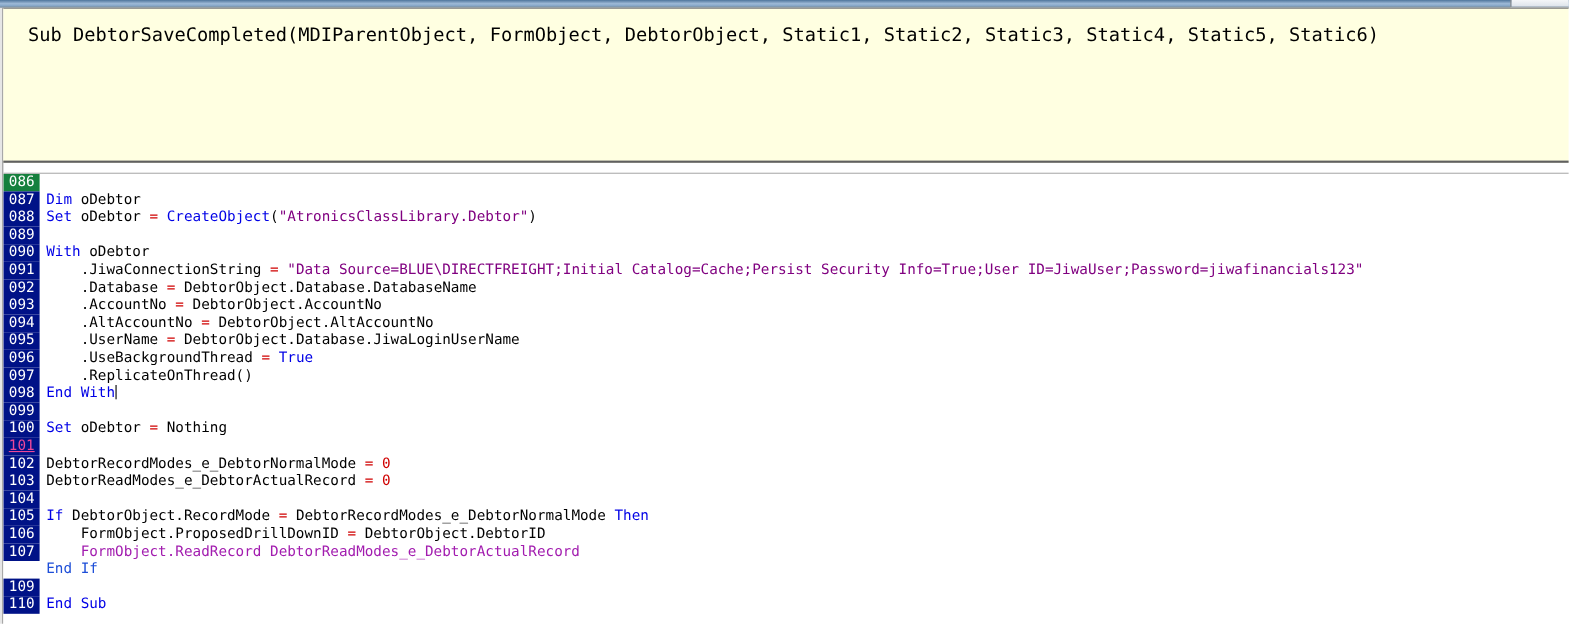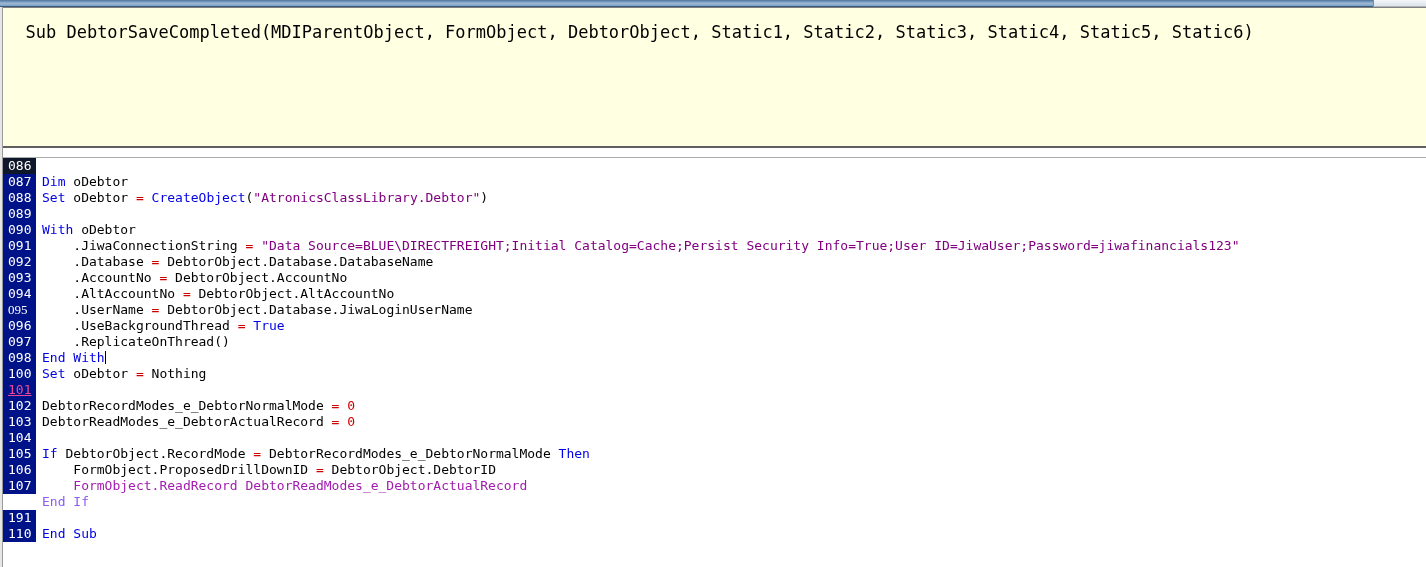--- a/index.html
+++ b/index.html
@@ -87,21 +87,21 @@
 <div class="titlebar-strip"></div>
 <div class="titlebar-fragment"></div>
 <div class="left-border"></div>
 
 <div class="decl-pane">
   <span>Sub DebtorSaveCompleted(MDIParentObject, FormObject, DebtorObject, Static1, Static2, Static3, Static4, Static5, Static6)</span>
 </div>
 
 <div class="code-pane">
     <div class="code-line">
-      <span class="line-number" style="background: #0f172a; color: rgb(255, 255, 255);">086</span>
+      <span class="line-number" style="background: #15803d; color: rgb(255, 255, 255);">086</span>
       <span class="code-text"></span>
     </div>
     <div class="code-line">
       <span class="line-number" style="background: rgb(0, 18, 135); color: rgb(255, 255, 255);">087</span>
       <span class="code-text"><span style="color: rgb(0, 0, 230);">Dim</span><span style="color: rgb(0, 0, 0);"> oDebtor</span></span>
     </div>
     <div class="code-line">
       <span class="line-number" style="background: rgb(0, 18, 135); color: rgb(255, 255, 255);">088</span>
       <span class="code-text"><span style="color: rgb(0, 0, 230);">Set</span><span style="color: rgb(0, 0, 0);"> oDebtor </span><span style="color: rgb(208, 0, 0);">=</span><span style="color: rgb(0, 0, 0);"> </span><span style="color: rgb(0, 0, 230);">CreateObject</span><span style="color: rgb(0, 0, 0);">(</span><span style="color: rgb(128, 0, 128);">"AtronicsClassLibrary.Debtor"</span><span style="color: rgb(0, 0, 0);">)</span></span>
     </div>
@@ -123,34 +123,38 @@
     </div>
     <div class="code-line">
       <span class="line-number" style="background: rgb(0, 18, 135); color: rgb(255, 255, 255);">093</span>
       <span class="code-text"><span style="color: rgb(0, 0, 0);">    .AccountNo </span><span style="color: rgb(208, 0, 0);">=</span><span style="color: rgb(0, 0, 0);"> DebtorObject.AccountNo</span></span>
     </div>
     <div class="code-line">
       <span class="line-number" style="background: rgb(0, 18, 135); color: rgb(255, 255, 255);">094</span>
       <span class="code-text"><span style="color: rgb(0, 0, 0);">    .AltAccountNo </span><span style="color: rgb(208, 0, 0);">=</span><span style="color: rgb(0, 0, 0);"> DebtorObject.AltAccountNo</span></span>
     </div>
     <div class="code-line">
-      <span class="line-number" style="background: rgb(0, 18, 135); color: rgb(255, 255, 255); font-family: Liberation Serif, serif;">095</span>
+      <span class="line-number" style="background: rgb(0, 18, 135); color: rgb(255, 255, 255);">095</span>
       <span class="code-text"><span style="color: rgb(0, 0, 0);">    .UserName </span><span style="color: rgb(208, 0, 0);">=</span><span style="color: rgb(0, 0, 0);"> DebtorObject.Database.JiwaLoginUserName</span></span>
     </div>
     <div class="code-line">
       <span class="line-number" style="background: rgb(0, 18, 135); color: rgb(255, 255, 255);">096</span>
       <span class="code-text"><span style="color: rgb(0, 0, 0);">    .UseBackgroundThread </span><span style="color: rgb(208, 0, 0);">=</span><span style="color: rgb(0, 0, 0);"> </span><span style="color: rgb(0, 0, 230);">True</span></span>
     </div>
     <div class="code-line">
       <span class="line-number" style="background: rgb(0, 18, 135); color: rgb(255, 255, 255);">097</span>
       <span class="code-text"><span style="color: rgb(0, 0, 0);">    .ReplicateOnThread()</span></span>
     </div>
     <div class="code-line">
       <span class="line-number" style="background: rgb(0, 18, 135); color: rgb(255, 255, 255);">098</span>
       <span class="code-text"><span style="color: rgb(0, 0, 230);">End With</span><span class="caret"></span></span>
+    </div>
+    <div class="code-line">
+      <span class="line-number" style="background: rgb(0, 18, 135); color: rgb(255, 255, 255);">099</span>
+      <span class="code-text"></span>
     </div>
     <div class="code-line">
       <span class="line-number" style="background: rgb(0, 18, 135); color: rgb(255, 255, 255);">100</span>
       <span class="code-text"><span style="color: rgb(0, 0, 230);">Set</span><span style="color: rgb(0, 0, 0);"> oDebtor </span><span style="color: rgb(208, 0, 0);">=</span><span style="color: rgb(0, 0, 0);"> Nothing</span></span>
     </div>
     <div class="code-line">
       <span class="line-number" style="background: rgb(0, 18, 135); color: #ec4899; text-decoration: underline;">101</span>
       <span class="code-text"></span>
     </div>
     <div class="code-line">
@@ -172,23 +176,23 @@
     <div class="code-line">
       <span class="line-number" style="background: rgb(0, 18, 135); color: rgb(255, 255, 255);">106</span>
       <span class="code-text"><span style="color: rgb(0, 0, 0);">    FormObject.ProposedDrillDownID </span><span style="color: rgb(208, 0, 0);">=</span><span style="color: rgb(0, 0, 0);"> DebtorObject.DebtorID</span></span>
     </div>
     <div class="code-line">
       <span class="line-number" style="background: rgb(0, 18, 135); color: rgb(255, 255, 255);">107</span>
       <span class="code-text"><span style="color: #a21caf;">    FormObject.ReadRecord DebtorReadModes_e_DebtorActualRecord</span></span>
     </div>
     <div class="code-line">
       <span class="line-number" style="background: rgb(0, 18, 135); color: rgb(255, 255, 255); margin-top: 25px;">108</span>
-      <span class="code-text"><span style="color: #8b5cf6; text-align: center;">End If</span></span>
+      <span class="code-text"><span style="color: #1d4ed8; text-align: center;">End If</span></span>
     </div>
     <div class="code-line">
-      <span class="line-number" style="background: rgb(0, 18, 135); color: rgb(255, 255, 255);">191</span>
+      <span class="line-number" style="background: rgb(0, 18, 135); color: rgb(255, 255, 255);">109</span>
       <span class="code-text"></span>
     </div>
     <div class="code-line">
       <span class="line-number" style="background: rgb(0, 18, 135); color: rgb(255, 255, 255);">110</span>
       <span class="code-text"><span style="color: rgb(0, 0, 230);">End Sub</span></span>
     </div>
   </div>
 
 </body></html>

